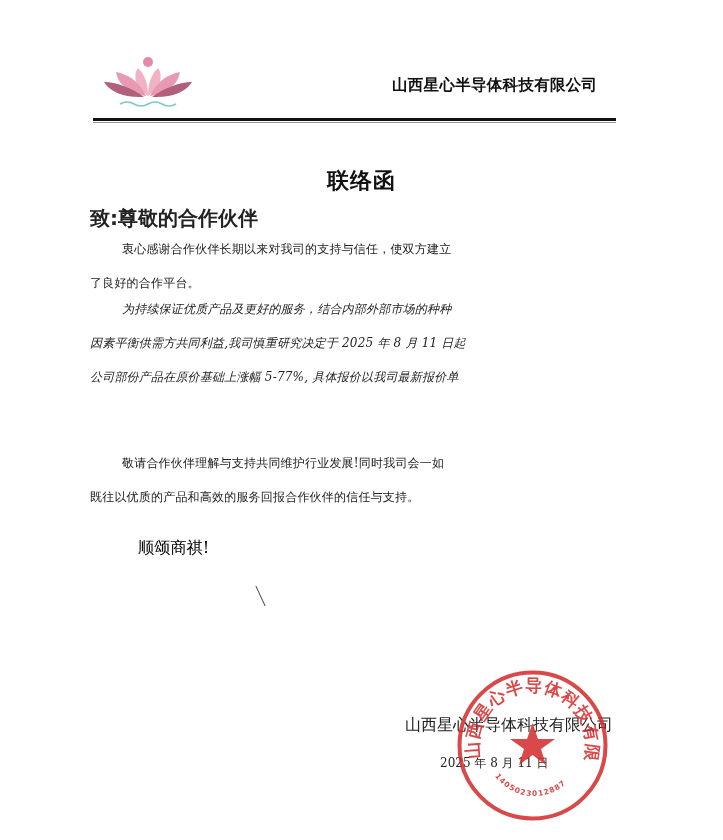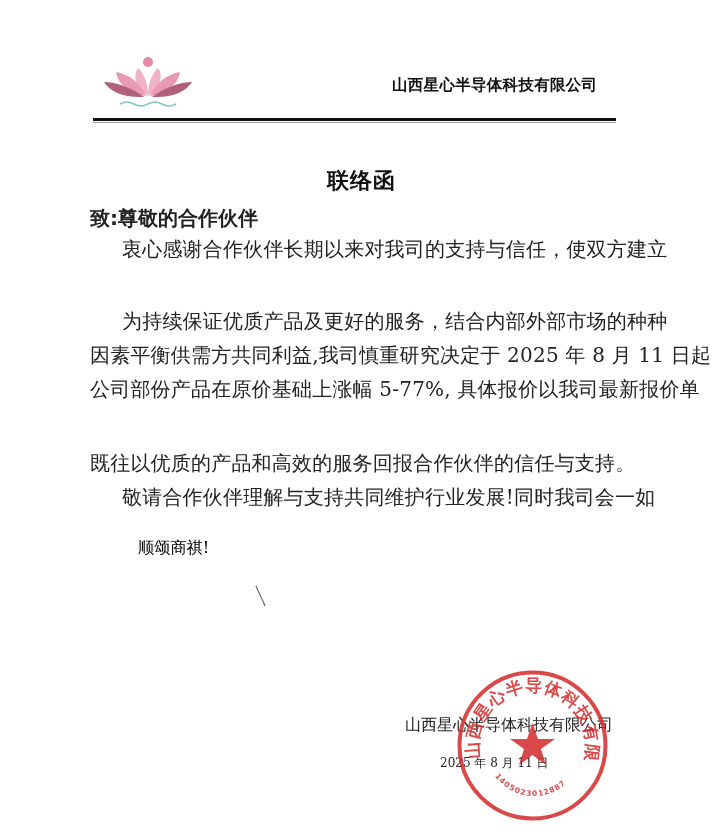--- a/index.html
+++ b/index.html
@@ -7,26 +7,26 @@
          font-family:"DejaVu Serif", serif; color:#1a1a1a; }
   .logo { position:absolute; left:98px; top:52px; width:100px; height:58px; }
   .company-header { position:absolute; left:392px; top:75px; font-family:"DejaVu Sans", sans-serif;
          font-weight:bold; font-size:15.5px; letter-spacing:0.3px; color:#111; }
   .rule { position:absolute; left:93px; top:118px; width:523px; height:3px; background:#111; }
   .rule2 { position:absolute; left:93px; top:122px; width:523px; height:1px; background:#999; }
   .title { position:absolute; left:0; width:723px; top:166px; text-align:center; font-weight:bold;
            font-size:22px; letter-spacing:1px; color:#111; font-family:"DejaVu Sans", sans-serif; }
   .salutation { position:absolute; left:90px; top:205px; font-size:20px; font-weight:bold;
            font-family:"DejaVu Sans", sans-serif; color:#222; }
-  .para { position:absolute; left:90px; width:535px; font-size:20px; line-height:34px;
+  .para { position:absolute; left:90px; width:535px; font-size:12px; line-height:34px;
           color:#222; letter-spacing:0.2px; }
   .line { display:block; white-space:nowrap; }
   .indent { padding-left:32px; }
   .p1 { top:232px; }
-  .p2 { top:304px; }
+  .p2 { top:292px;font-style:italic; }
   .p3 { top:446px; }
   .closing { position:absolute; left:138px; top:537px; font-size:16.2px; color:#000000; }
   .sign-company { position:absolute; left:405px; top:715px; font-size:16px; color:#222; z-index:2; }
   .sign-date { position:absolute; left:440px; top:755px; font-size:12px; color:#222; z-index:2; }
   .stamp { position:absolute; left:455px; top:668px; width:155px; height:155px; z-index:3; opacity:0.85; }
   .smudge { position:absolute; left:260px; top:585px; width:1px; height:22px; background:#555; transform:rotate(-25deg); }
 </style>
 </head>
 <body>
 
@@ -43,31 +43,32 @@
 
 <div class="company-header">山西星心半导体科技有限公司</div>
 <div class="rule"></div>
 <div class="rule2"></div>
 
 <div class="title">联络函</div>
 <div class="salutation">致:尊敬的合作伙伴</div>
 
 <div class="para p1">
   <span class="line indent">衷心感谢合作伙伴长期以来对我司的支持与信任，使双方建立</span>
+  <span class="line">了良好的合作平台。</span>
 </div>
 
 <div class="para p2">
   <span class="line indent">为持续保证优质产品及更好的服务，结合内部外部市场的种种</span>
   <span class="line">因素平衡供需方共同利益,我司慎重研究决定于 2025 年 8 月 11 日起</span>
   <span class="line">公司部份产品在原价基础上涨幅 5-77%, 具体报价以我司最新报价单</span>
 </div>
 
 <div class="para p3">
+  <span class="line indent">敬请合作伙伴理解与支持共同维护行业发展!同时我司会一如</span>
   <span class="line">既往以优质的产品和高效的服务回报合作伙伴的信任与支持。</span>
-  <span class="line indent">敬请合作伙伴理解与支持共同维护行业发展!同时我司会一如</span>
 </div>
 
 <div class="closing">顺颂商祺!</div>
 <div class="smudge"></div>
 
 <div class="sign-company">山西星心半导体科技有限公司</div>
 <div class="sign-date">2025 年 8 月 11 日</div>
 
 <svg class="stamp" viewBox="0 0 155 155">
   <defs>

